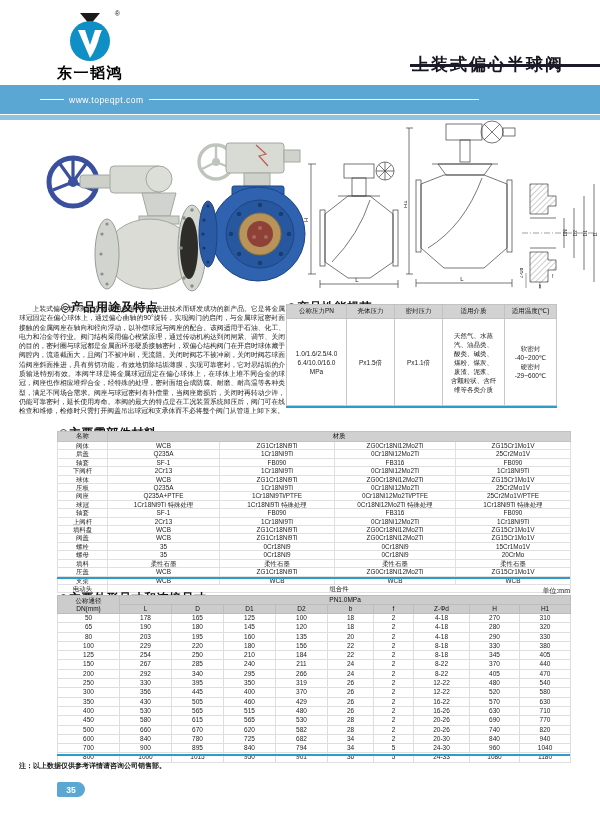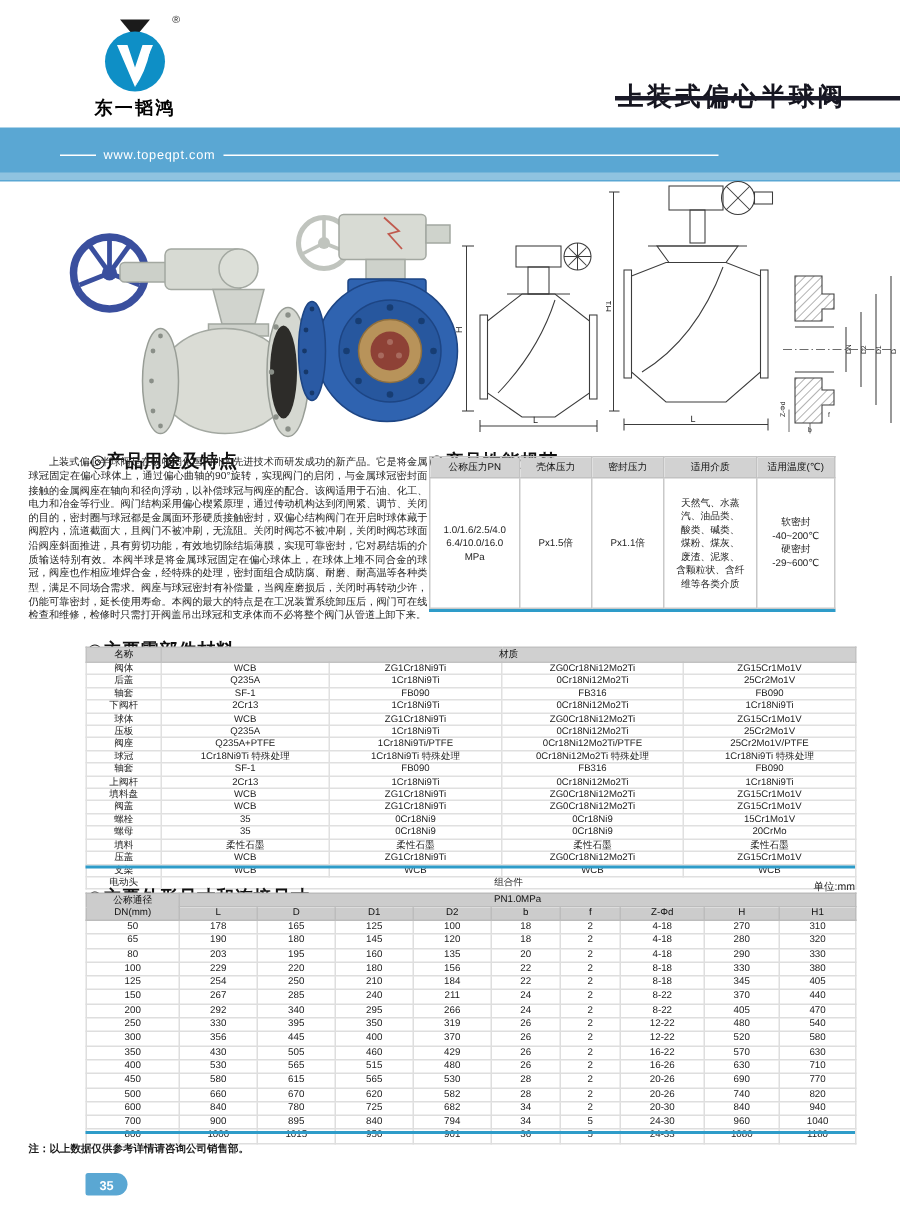--- a/index.html
+++ b/index.html
@@ -3,27 +3,27 @@
 <meta charset="utf-8">
 <style>
   html,body{margin:0;padding:0;background:#fff;}
   .page{position:relative;width:600px;height:819px;background:#fff;overflow:hidden;
         font-family:"Liberation Sans","DejaVu Sans",sans-serif;color:#111;}
 
   
   .logo-block{position:absolute;left:52px;top:10px;width:76px;text-align:center;}
   .logo-svg{display:block;margin:0 auto;}
   .logo-reg{position:absolute;right:8px;top:0;font-size:7px;color:#222;}
-  .logo-text{font-size:12px;font-weight:bold;letter-spacing:1.5px;color:#000;margin-top:0;}
+  .logo-text{font-size:15px;font-weight:bold;letter-spacing:1.5px;color:#000;margin-top:0;}
   .page-title{position:absolute;left:412px;top:42px;width:188px;font-size:17px;font-weight:bold;
               letter-spacing:2px;color:#15151f;white-space:nowrap;}
   .title-rule{position:absolute;left:410px;right:0;top:64px;height:2.5px;background:#1a1a28;}
 
   
-  .band{position:absolute;left:0;top:85px;width:600px;height:36px;background:#5aa7d3;
+  .band{position:absolute;left:0;top:85px;width:600px;height:29px;background:#5aa7d3;
         display:flex;align-items:center;}
   .band .dash{height:1px;background:#fff;}
   .dash-l{width:24px;margin-left:40px;margin-right:5px;}
   .dash-r{width:330px;margin-left:5px;}
   .site{color:#fff;font-size:8.5px;letter-spacing:.5px;}
   .band-sub{position:absolute;left:0;top:115px;width:600px;height:5px;background:#8fc3e0;}
 
   
   .img-abs{position:absolute;}
 

